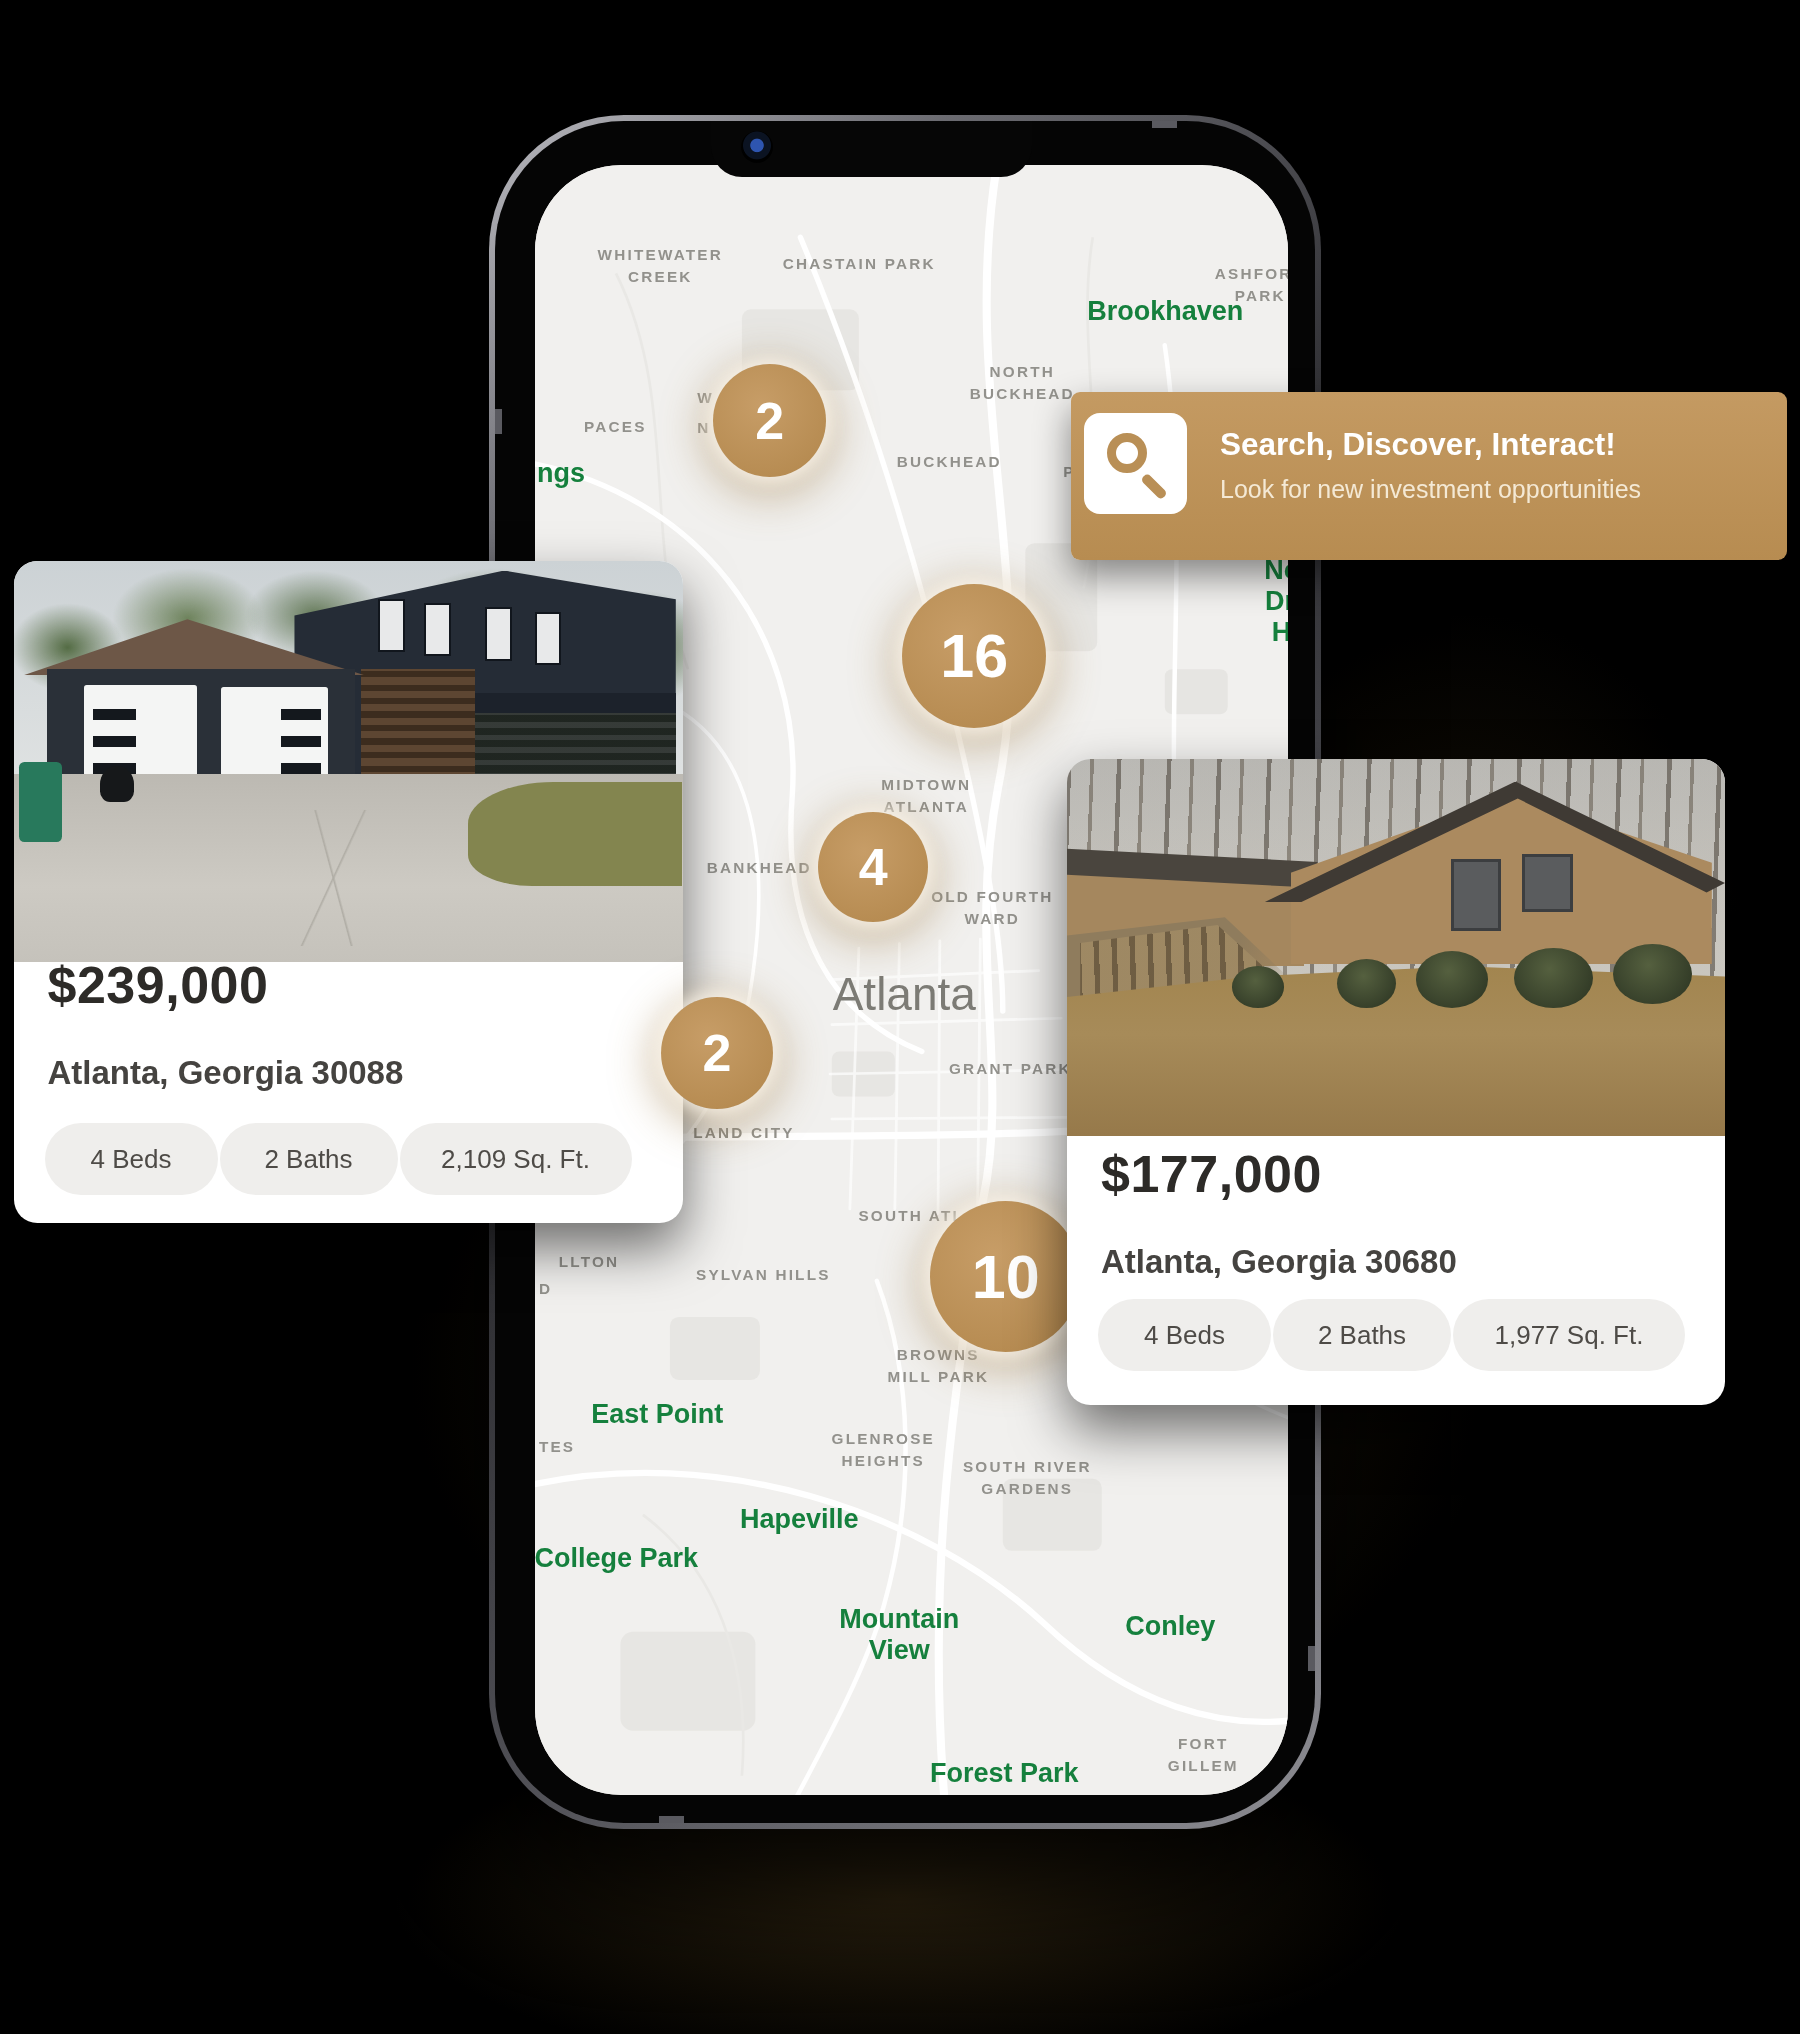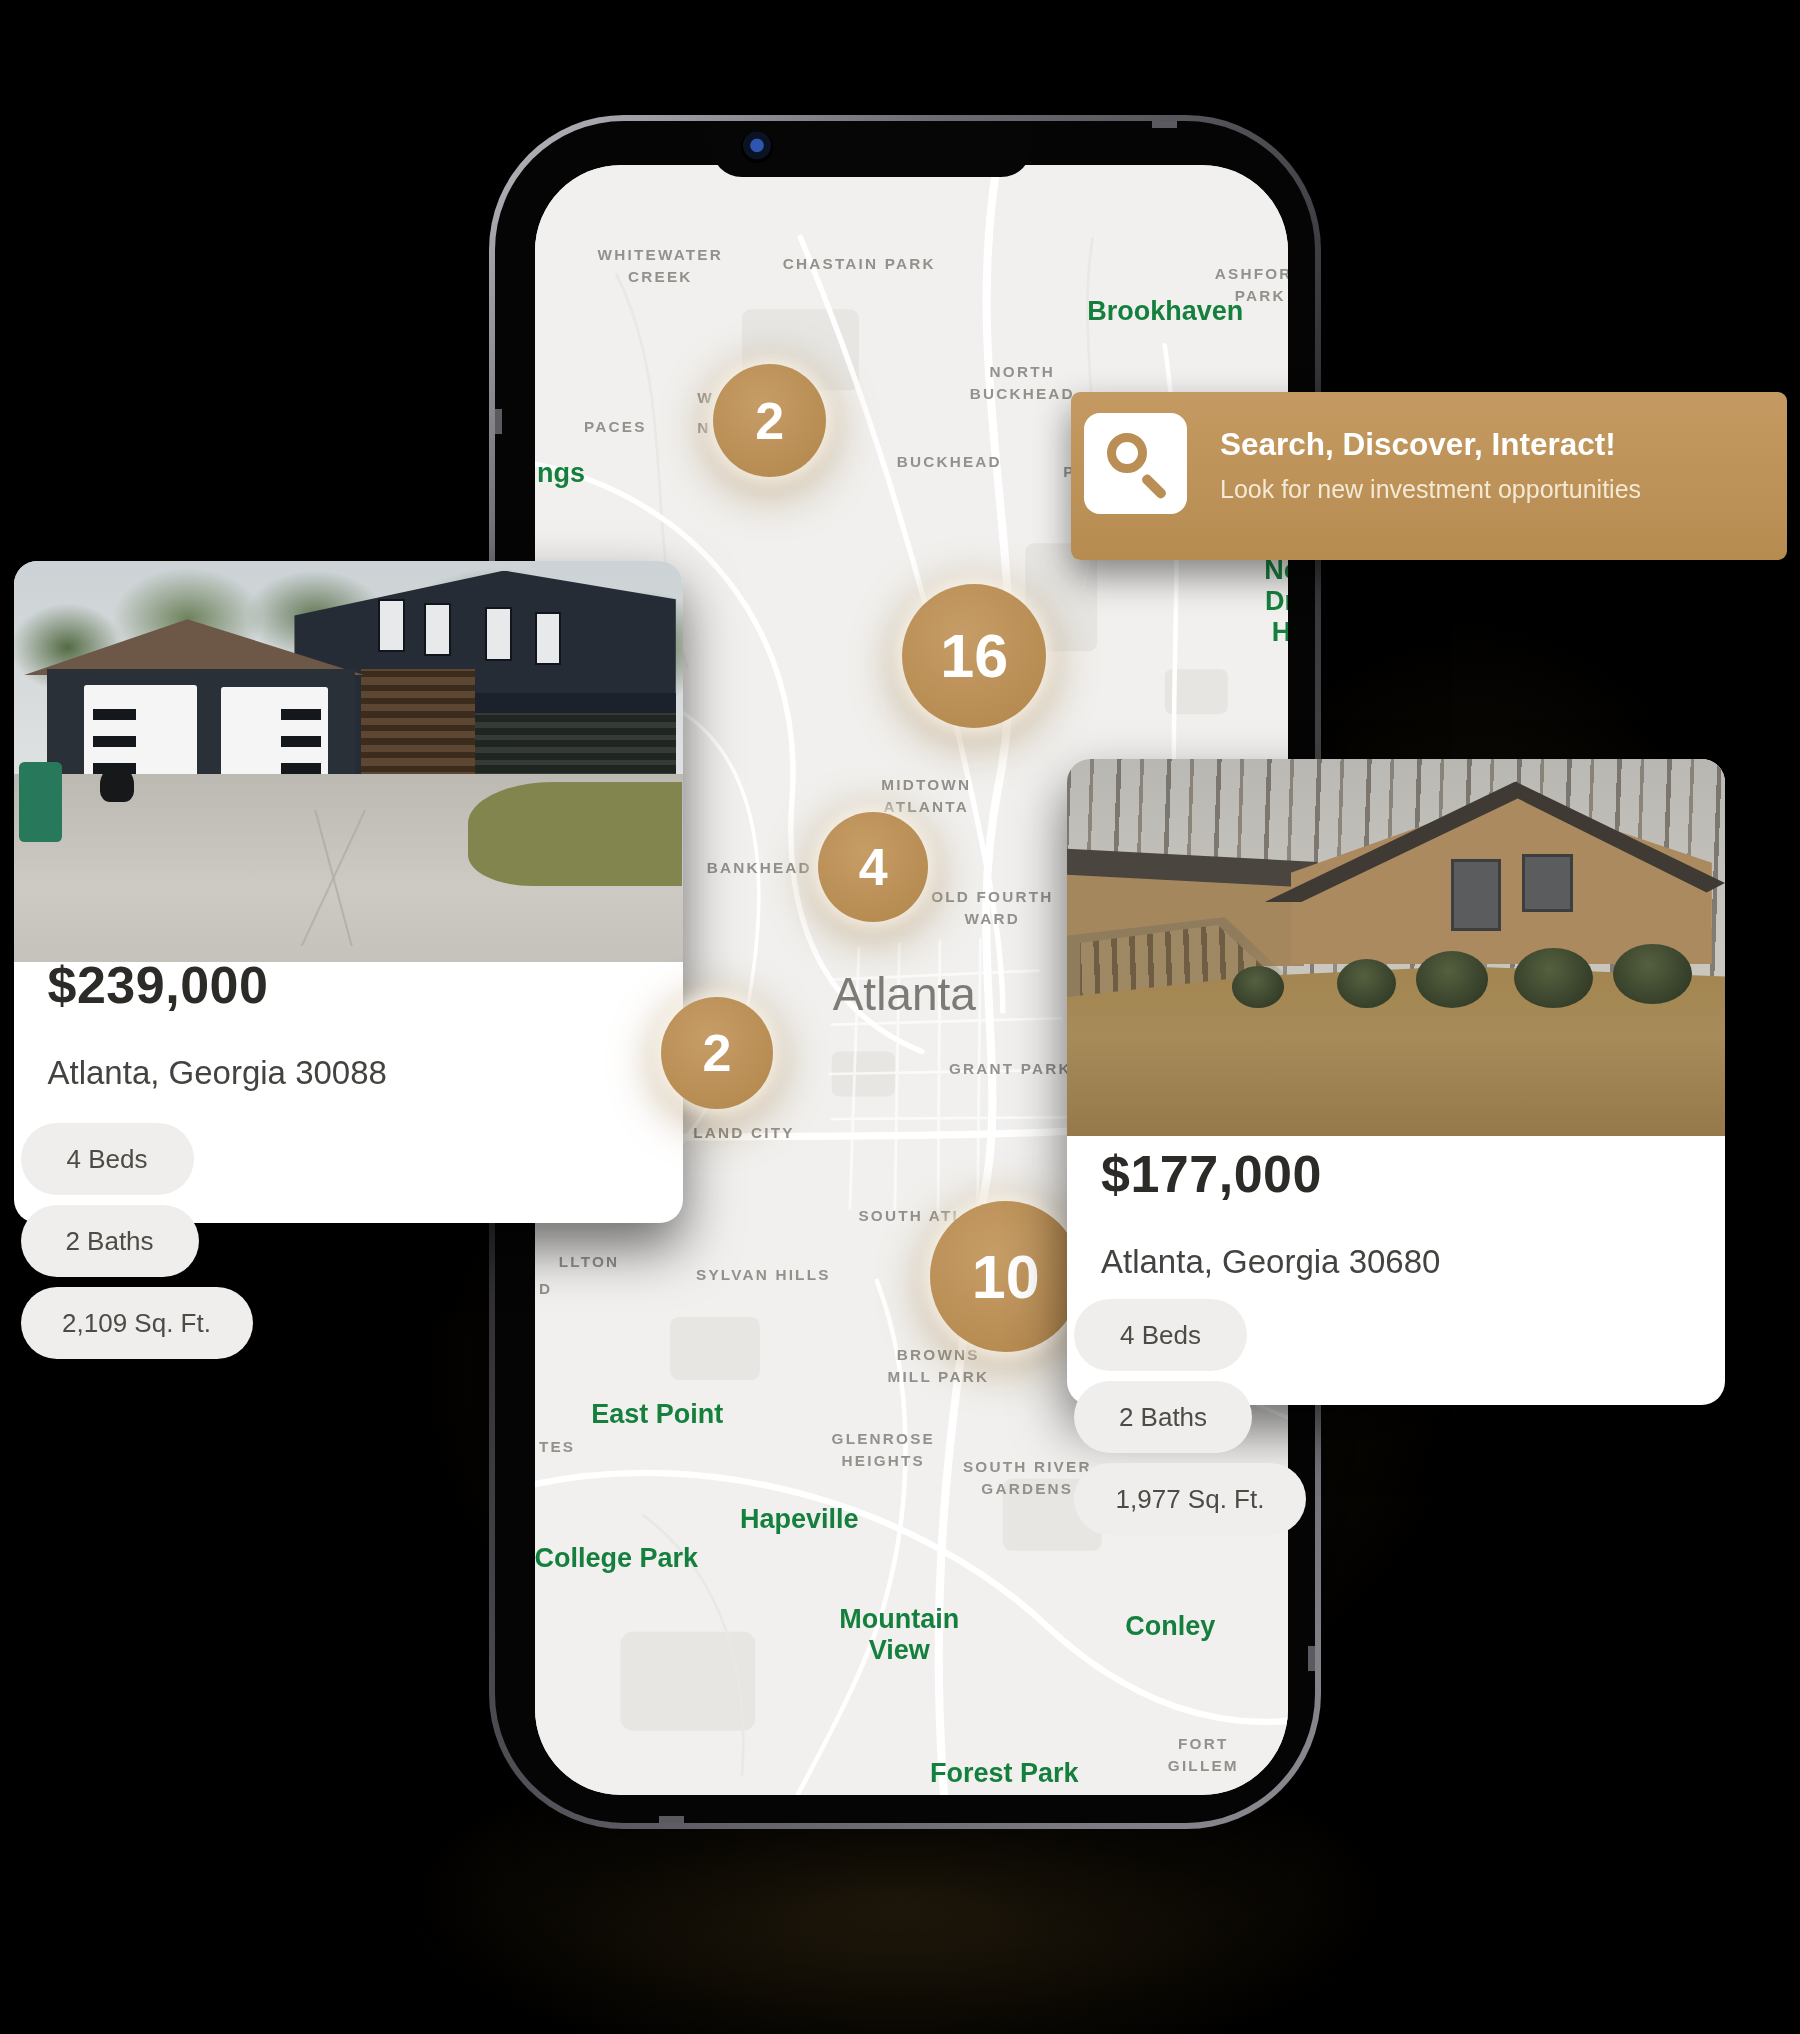--- a/index.html
+++ b/index.html
@@ -49,22 +49,22 @@
   .marker { position:absolute; border-radius:50%;
     background:radial-gradient(circle at 42% 36%, #c79d67, #b68b51 78%);
     color:#fff; font-weight:700; display:flex; align-items:center; justify-content:center;
     box-shadow:0 0 14.4px 6.3px rgba(255,250,240,.75), 0 9px 40px 12.6px rgba(150,112,55,.38); }
 
   
   .card { position:absolute; background:#fff; border-radius:23.4px;
     box-shadow:0 25px 54px rgba(0,0,0,.55); }
   .card-photo { position:absolute; left:0; top:0; width:100%; border-radius:23.4px 23.4px 0 0; overflow:hidden; }
   .price { position:absolute; left:34px; font-size:52px; font-weight:700; color:#2d2b28; letter-spacing:0.5px; }
-  .loc { position:absolute; left:34px; font-size:33px; font-weight:400; color:#454340; }
-  .pills { position:absolute; left:7px; display:flex; gap:10px;flex-direction:column; }
+  .loc { position:absolute; left:34px; font-size:33px; font-weight:700; color:#454340; }
+  .pills { position:absolute; left:31px; display:flex; gap:2px; }
   .pill { height:72px; border-radius:36px; background:#efeeec; color:#4e4b47; font-size:26px;
     display:flex; align-items:center; justify-content:center; }
   .pill-1 { width:173px; } .pill-2 { width:178px; } .pill-3 { width:232px; }
 
   .card-left  { left:13.5px;   top:561px; width:669px; height:662px; z-index:10; }
   .card-left  .card-photo { height:401px; }
   .card-right { left:1067px; top:759px; width:658px; height:646px; z-index:12; }
   .card-right .card-photo { height:377px; }
   .card-left .price { top:394px; } .card-left .loc { top:493px; } .card-left .pills { top:562px; }
   .card-right .price { top:385px; } .card-right .loc { top:484px; } .card-right .pills { top:540px; }

